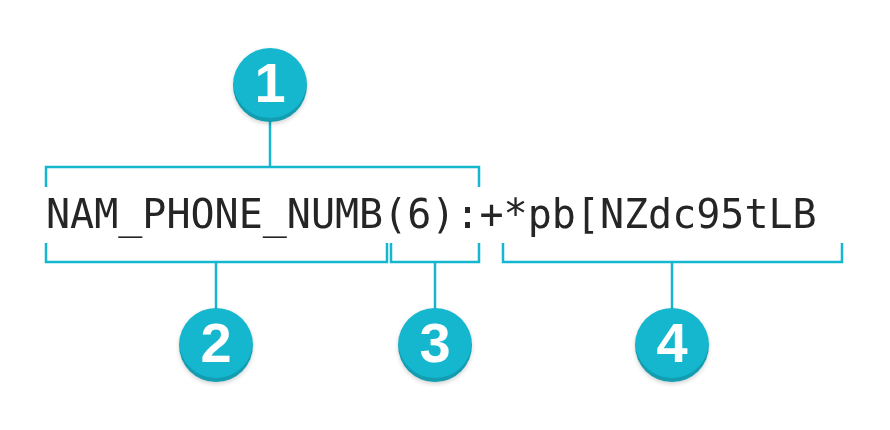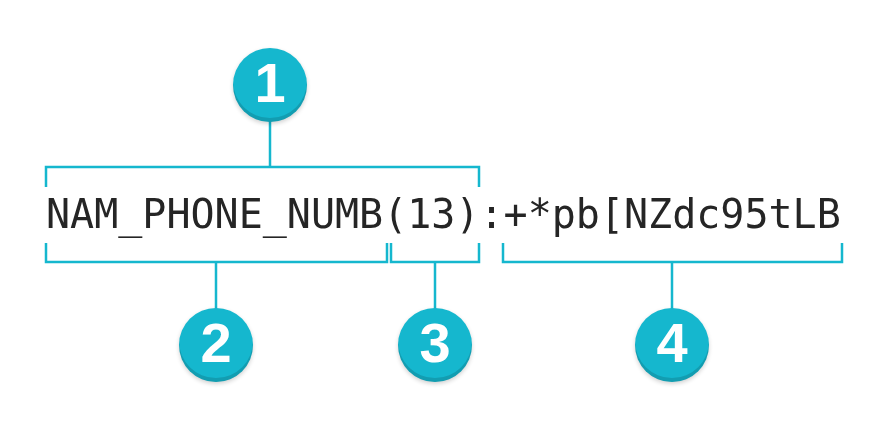--- a/index.html
+++ b/index.html
@@ -82,21 +82,21 @@
     <path d="M 46 243 L 46 262 L 387 262 L 387 243"></path>
     <path d="M 216 262 L 216 310"></path>
 
     <path d="M 391 243 L 391 262 L 479 262 L 479 243"></path>
     <path d="M 435 262 L 435 310"></path>
 
     <path d="M 503 243 L 503 262 L 842 262 L 842 243"></path>
     <path d="M 672 262 L 672 309"></path>
   </svg>
 
-  <div class="code-string">NAM_PHONE_NUMB(13):+*pb[NZdc95tLB</div>
+  <div class="code-string">NAM_PHONE_NUMB(6):+*pb[NZdc95tLB</div>
 
   <div class="badge badge-1">
     <span>1</span>
   </div>
   <div class="badge badge-2">
     <span>2</span>
   </div>
   <div class="badge badge-3">
     <span>3</span>
   </div>

